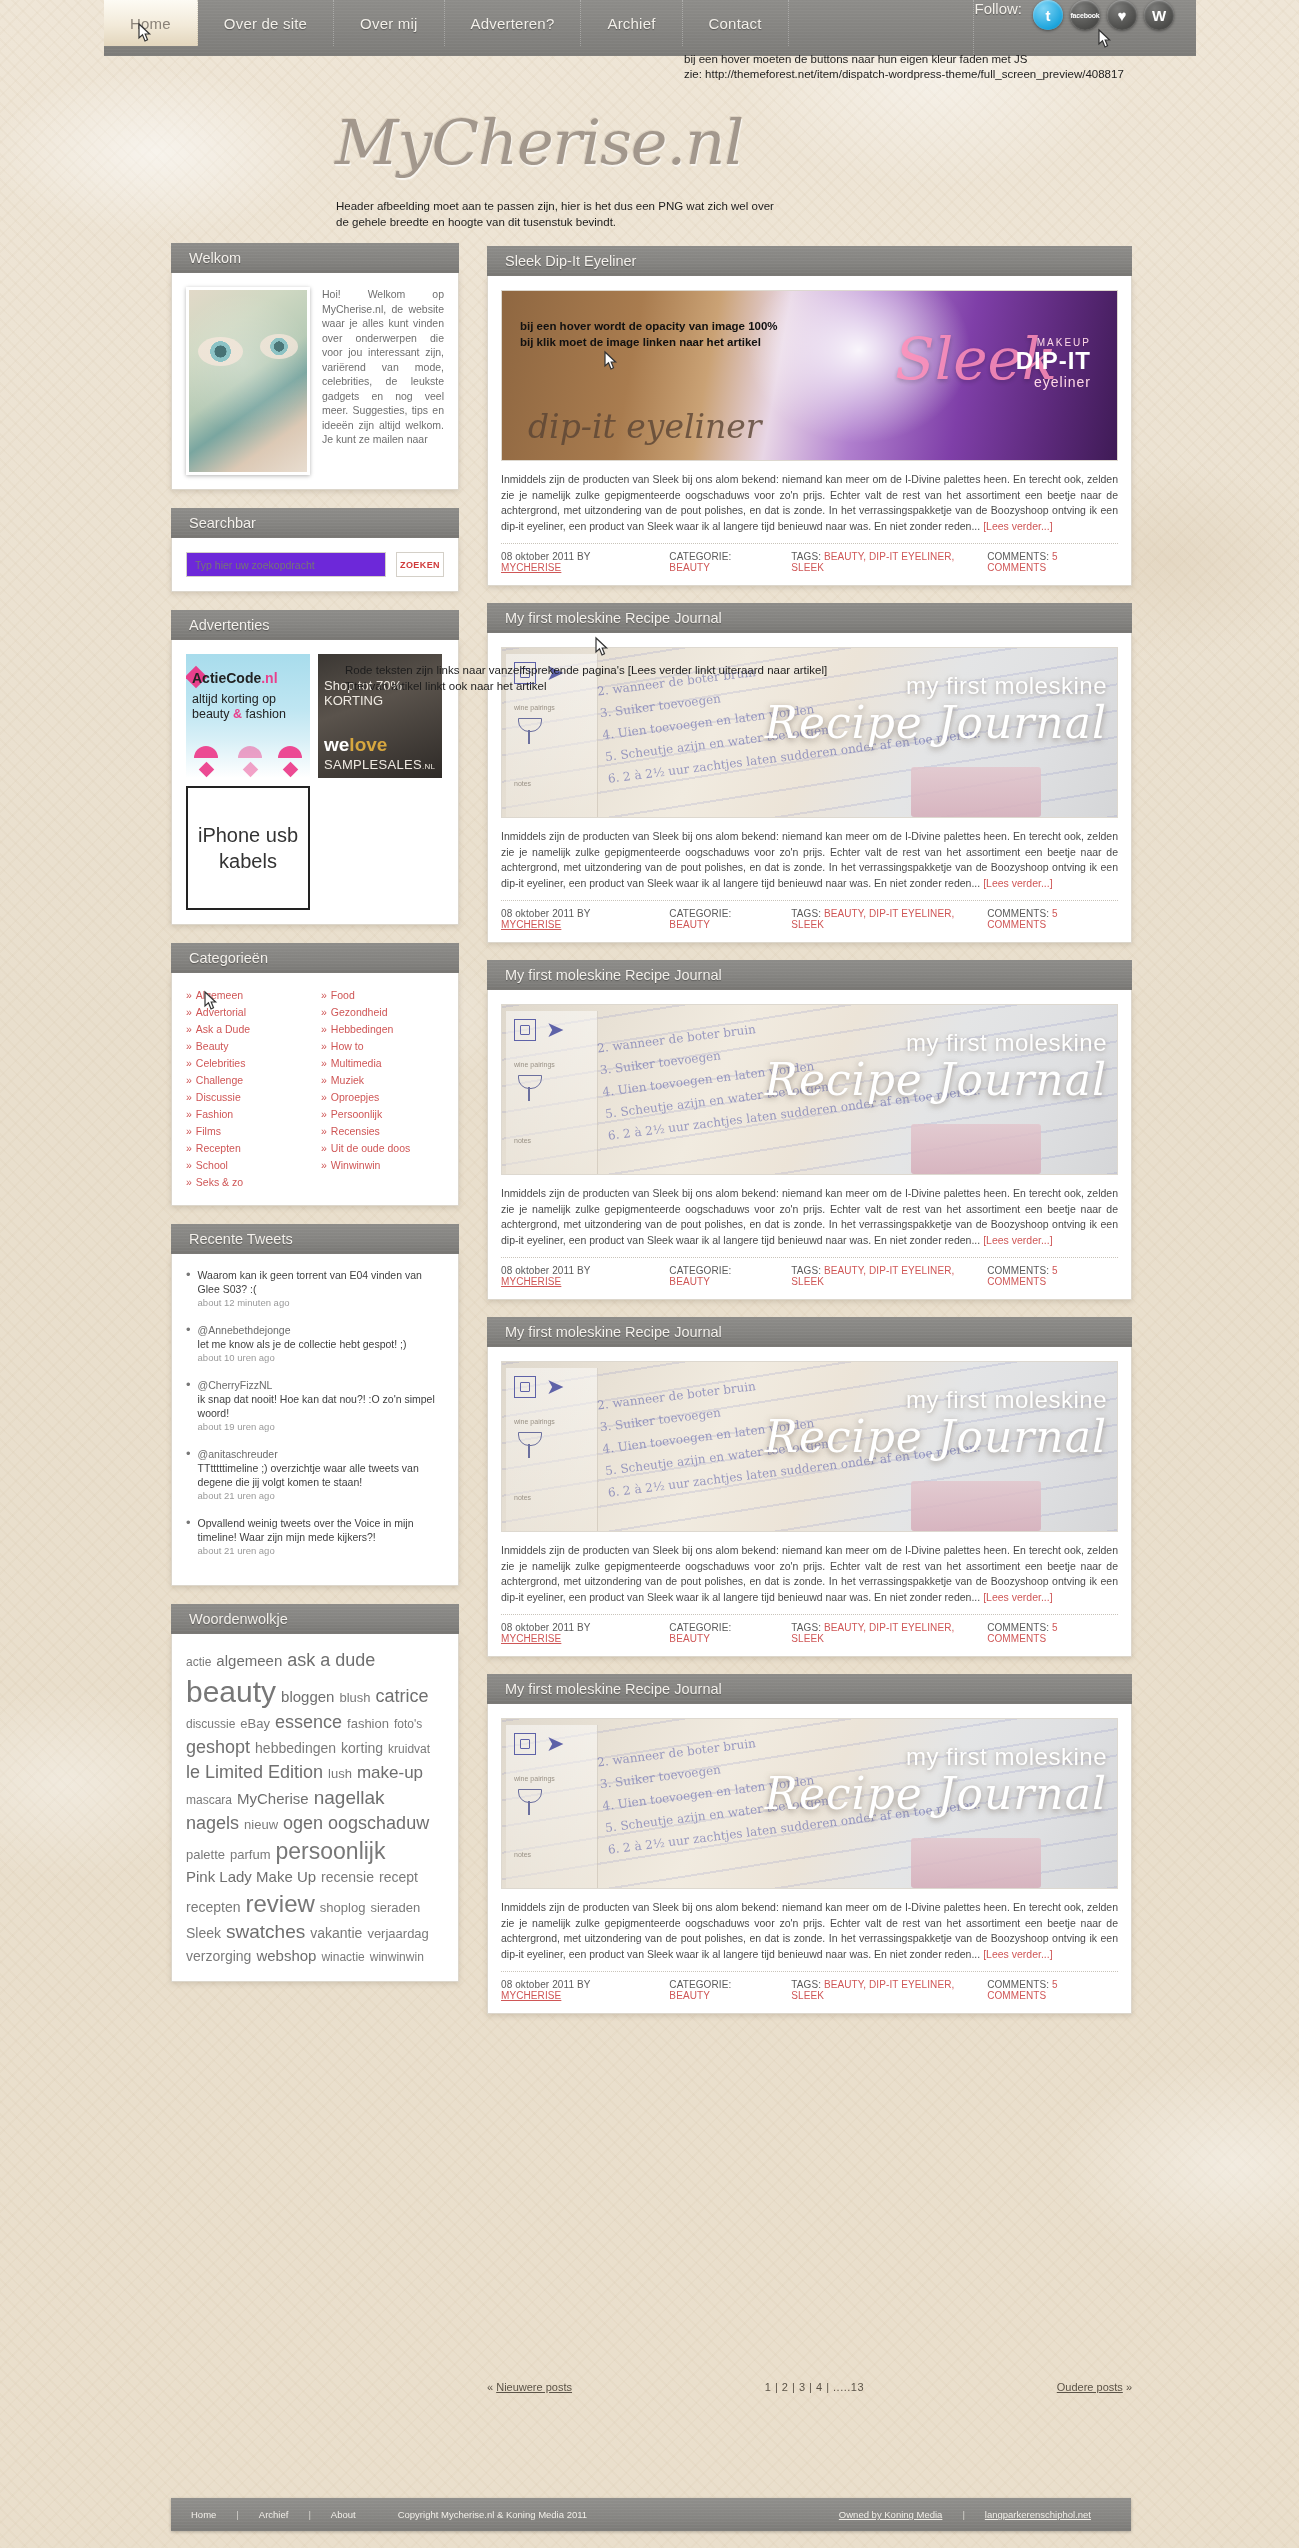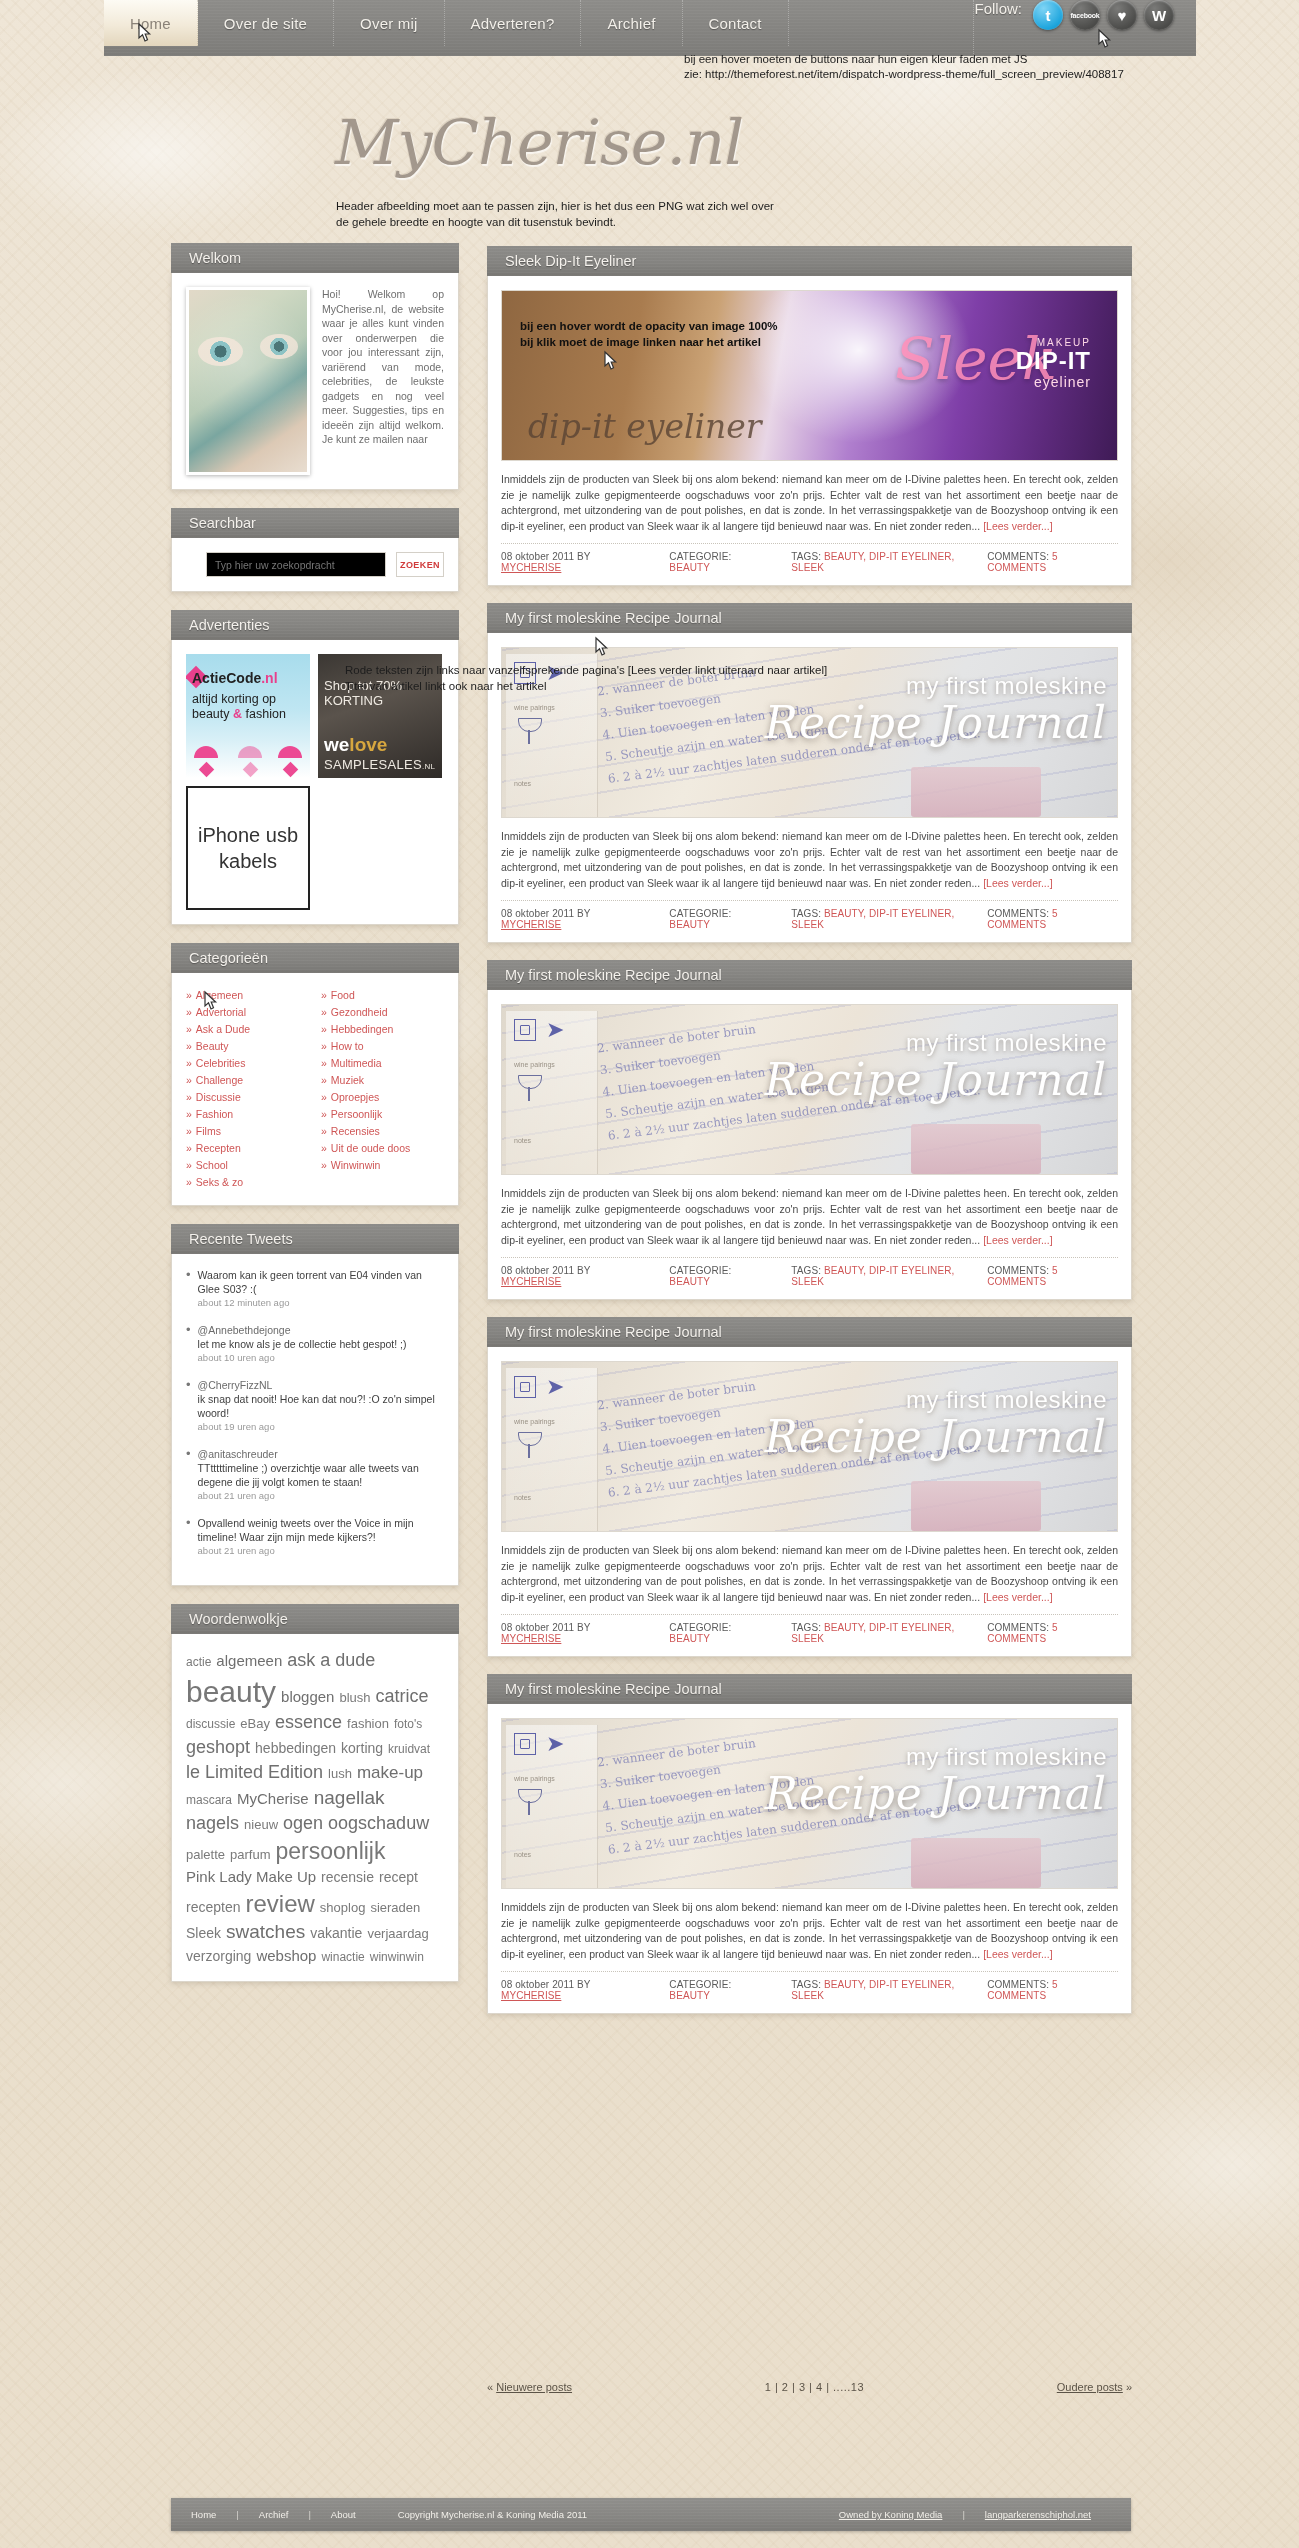--- a/index.html
+++ b/index.html
@@ -154,24 +154,23 @@
     opacity:.8;
   }
   .welkom-text {
     font-size: 10.5px; line-height: 14.5px; color: #6f6f6f;
     text-align: justify; flex: 1;
   }
 
   
   .search-row { display: flex; gap: 10px; align-items: center; }
   .search-input {
-    flex: 1; height: 25px; border: 1px solid #d4d0c8; background: #000000;
+    flex: 1; height: 25px; border: 1px solid #d4d0c8; background: #6d28d9;
     font-size: 10.5px; color: #b5b2ab; padding: 0 8px;
     font-family: "Liberation Sans", sans-serif;
-    margin-left: 20px;
   }
   .search-btn {
     height: 25px; min-width: 48px; border: 1px solid #d4d0c8; background: #fff;
     color: #d03a3a; font-size: 9px; font-weight: bold; letter-spacing: .4px;
     display: flex; align-items: center; justify-content: center; cursor: pointer;
   }
 
   
   .ads-grid { display: flex; flex-wrap: wrap; gap: 8px; }
   .ad1 {

